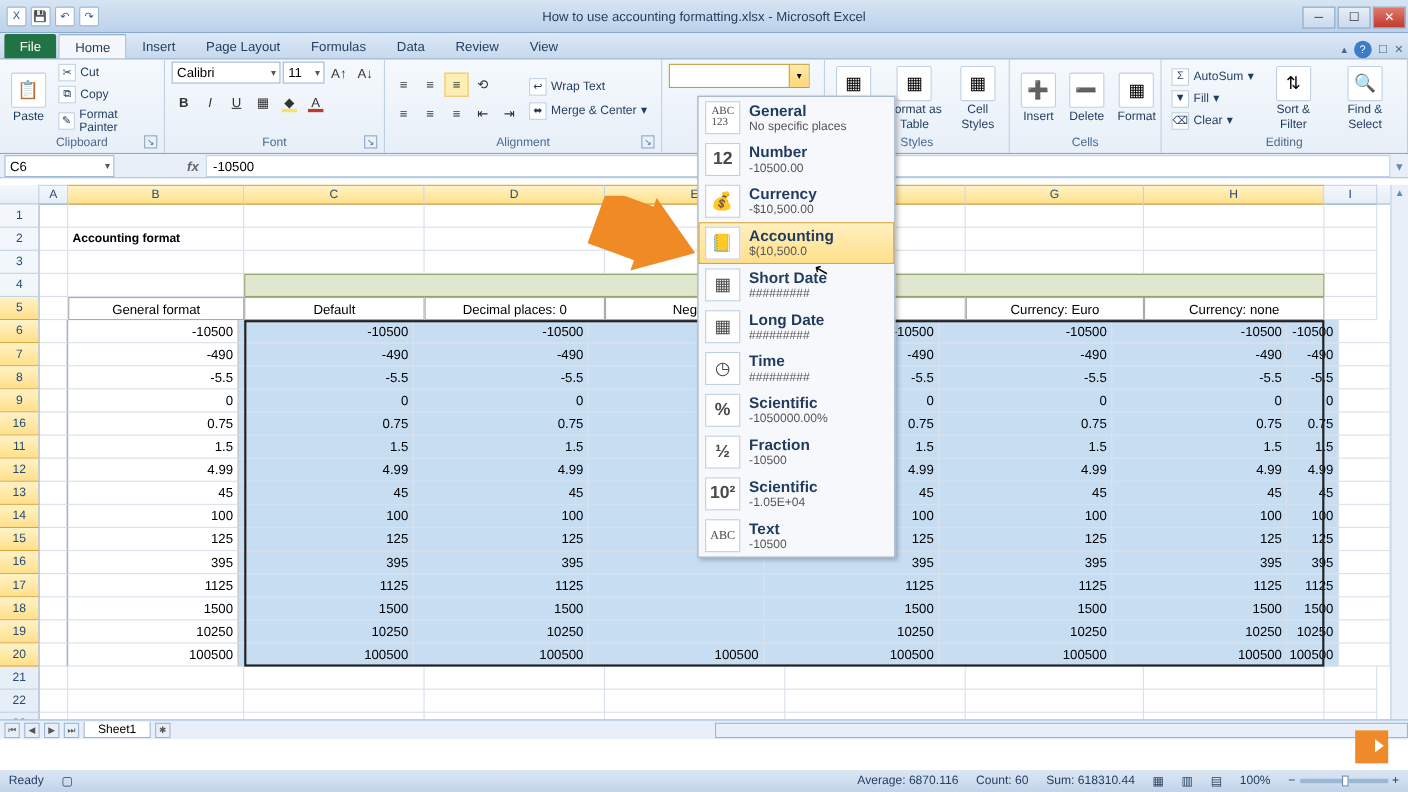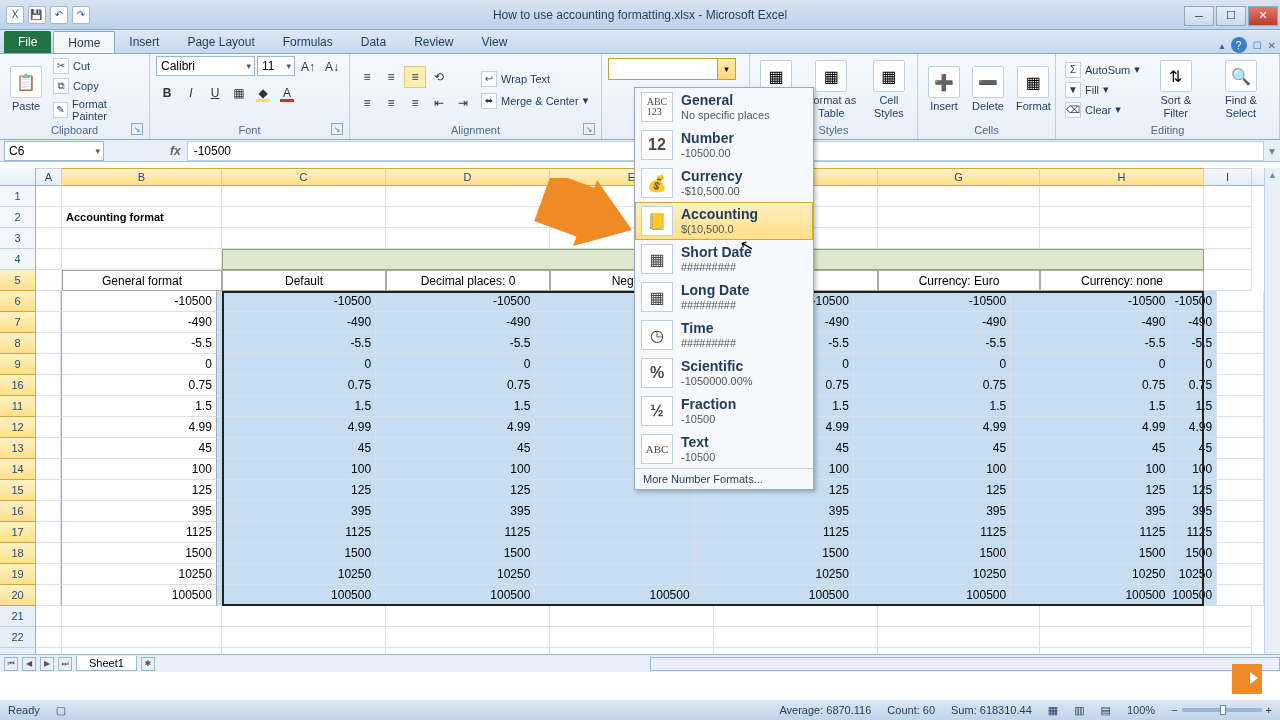--- a/index.html
+++ b/index.html
@@ -682,27 +682,35 @@
   <div class="fmt-item">
       <div class="fmt-ico">
         <b>½</b>
       </div>
       <div class="fmt-txt">
         <span class="fmt-title">Fraction</span>
         <span class="fmt-sample">-10500</span>
       </div>
     </div>
   <div class="fmt-item">
+      <div class="fmt-ico">
+        <b>10²</b>
+      </div>
+      <div class="fmt-txt">
+        <span class="fmt-title">Scientific</span>
+        <span class="fmt-sample">-1.05E+04</span>
+      </div>
+    </div>
+  <div class="fmt-item">
       <div class="fmt-ico" style="font-size:11px;">ABC</div>
       <div class="fmt-txt">
         <span class="fmt-title">Text</span>
         <span class="fmt-sample">-10500</span>
       </div>
     </div>
-  <div class="fmt-more">More Number Formats...</div>
 </div>
 
 <svg class="arrow-overlay" width="110" height="80">
   <polygon points="10,8 55,8 55,0 105,35 55,70 55,60 10,60" fill="#f08a24" transform="rotate(20 55 35)"></polygon>
 </svg>
 
 <div class="cursor-overlay" style="top:236px;left:740px;">↖</div>
 
 <div class="logo">
     <div class="sq"></div>

